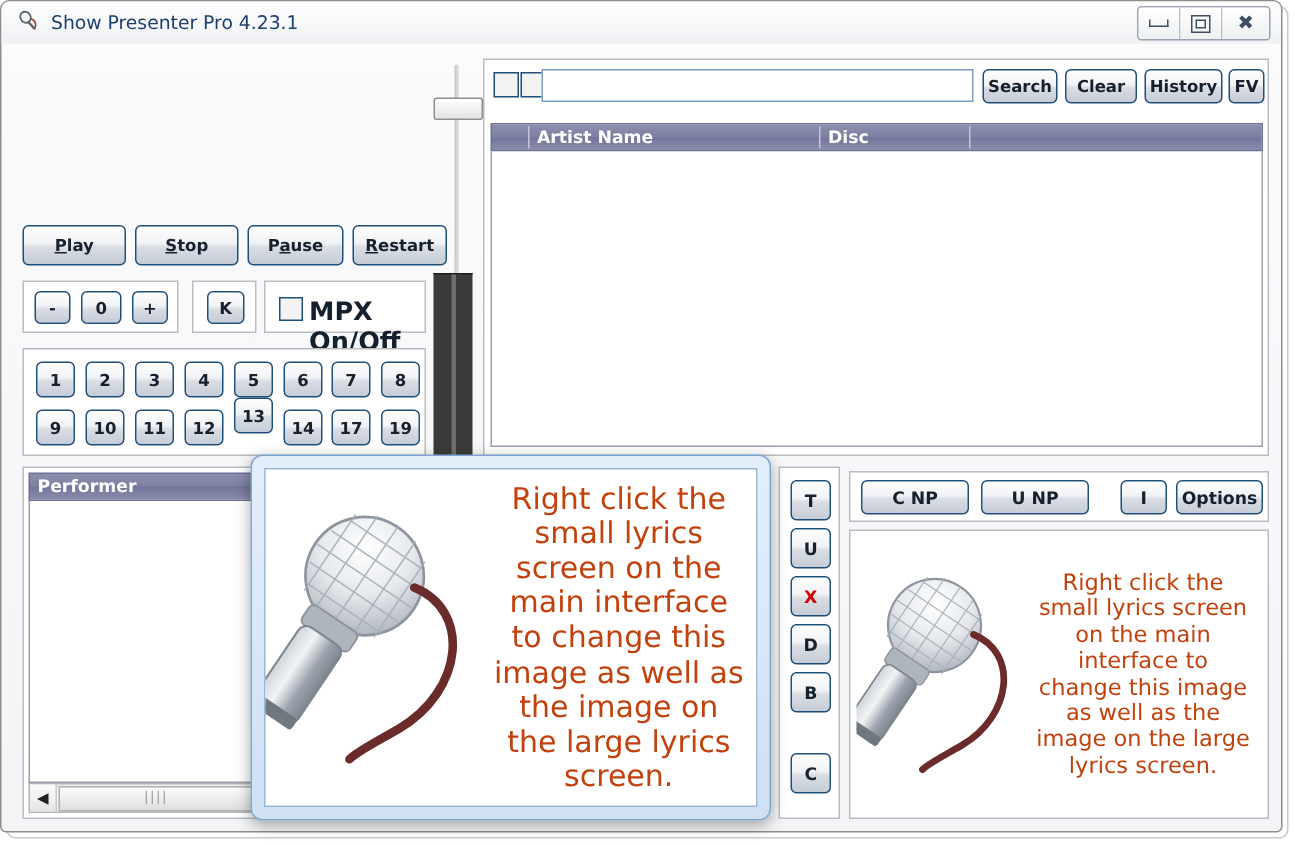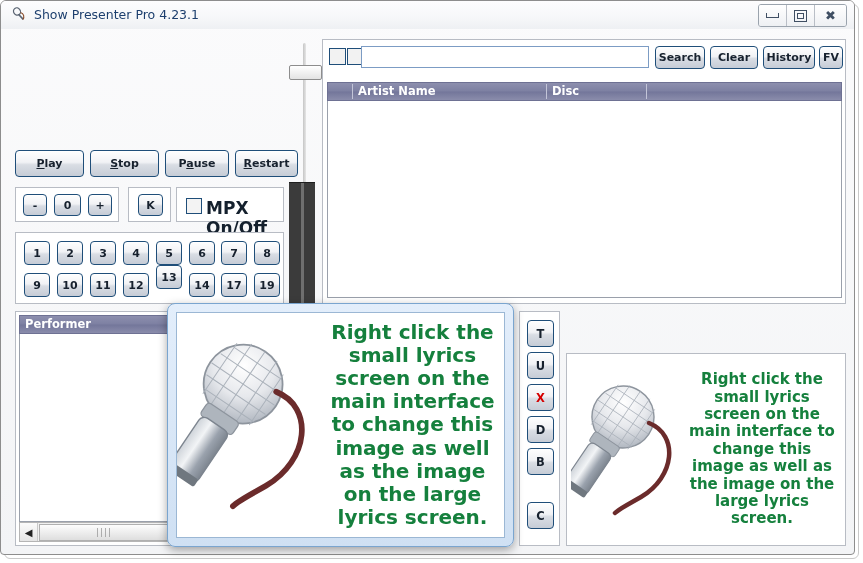--- a/index.html
+++ b/index.html
@@ -220,22 +220,22 @@
   .btn-x { color:#d50000 !important; }
 
   
   #rt-btns { left: 565px; top: 313px; width: 280px; height: 34px; }
   #rt-btns .btn { position:absolute; top:5px; height:23px; font-size:11.5px; }
   #rt-lyrics { left: 565px; top: 352px; width: 280px; height: 193px; background:#ffffff; }
 
   
   .lyric-inner { position:absolute; inset:4px; background:#ffffff; display:flex; align-items:center; }
   .lyric-text {
-    flex:1; text-align:center; color:#15803d;
-    font-family:"DejaVu Sans", sans-serif; font-weight:bold;
+    flex:1; text-align:center; color:#c2410c;
+    font-family:"DejaVu Sans", sans-serif; font-weight:normal;
     line-height:1.16; padding-right:6px;
   }
   .mic { flex: 0 0 auto; }
 
   
   #popup {
     position:absolute; left:167px; top:303px; width:347px; height:244px;
     background: linear-gradient(180deg,#e3eefb,#cfe0f3);
     border:1px solid #7aa5cf;
     border-radius:8px;
@@ -370,20 +370,26 @@
 
     <div class="group" id="midcol">
       <div class="btn" style="top: 8px; color: rgb(23, 33, 46);">T</div>
       <div class="btn" style="top: 40px; color: rgb(23, 33, 46);">U</div>
       <div class="btn btn-x" style="top: 72px; color: rgb(213, 0, 0);">X</div>
       <div class="btn" style="top: 104px; color: rgb(23, 33, 46);">D</div>
       <div class="btn" style="top: 136px; color: rgb(23, 33, 46);">B</div>
       <div class="btn" style="top: 190px; color: rgb(23, 33, 46);">C</div>
     </div>
 
+    <div class="group" id="rt-btns">
+      <div class="btn" style="left:7px;width:72px">C NP</div>
+      <div class="btn" style="left:87px;width:72px">U NP</div>
+      <div class="btn" style="left:180px;width:31px">I</div>
+      <div class="btn" style="left:217px;width:58px">Options</div>
+    </div>
 
     <div class="group" id="rt-lyrics">
       <div class="lyric-inner">
         <span class="mic">
           <svg width="118" height="150" viewBox="0 0 118 150">
             <defs>
               <radialGradient id="ballg" cx="38%" cy="30%" r="72%">
                 <stop offset="0%" stop-color="#ffffff"></stop>
                 <stop offset="55%" stop-color="#e6e8ec"></stop>
                 <stop offset="100%" stop-color="#b3b9c2"></stop>

